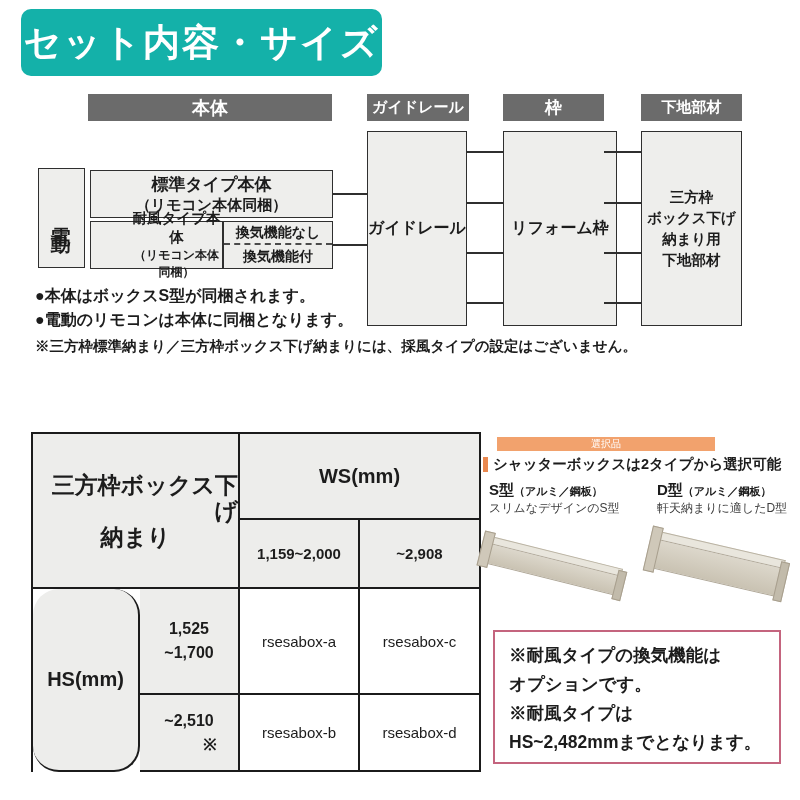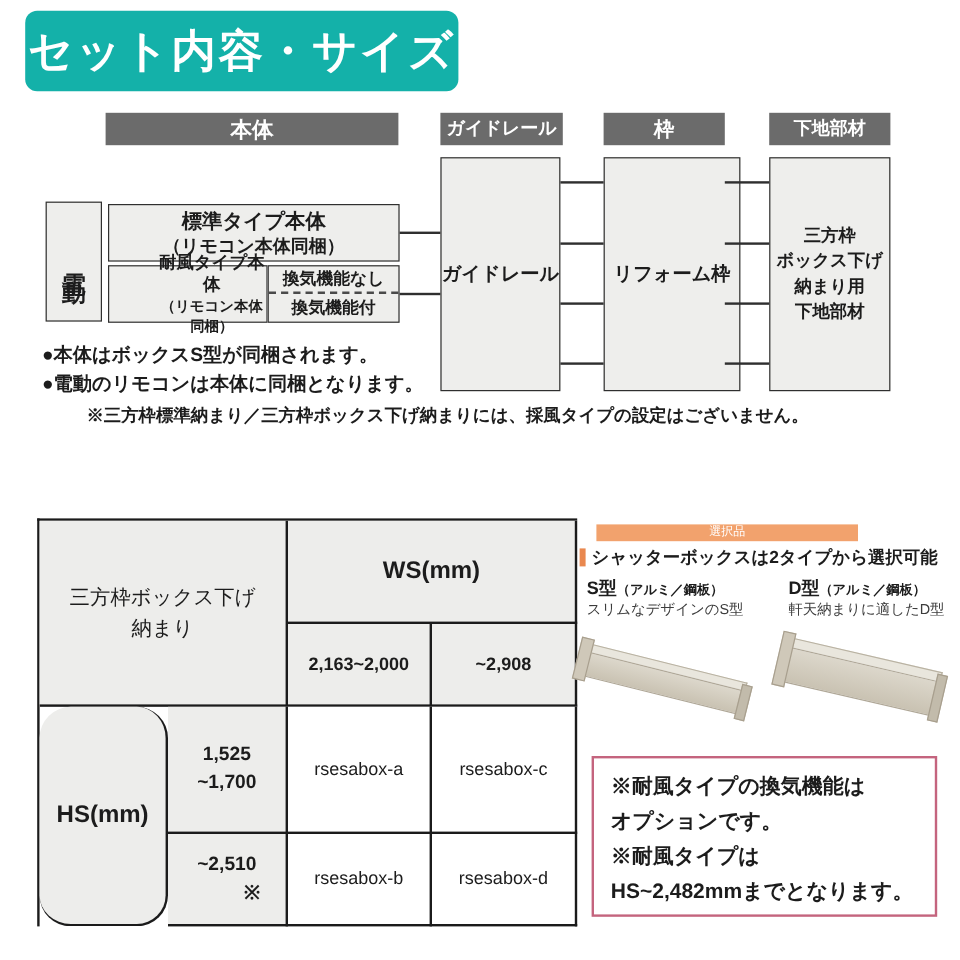--- a/index.html
+++ b/index.html
@@ -42,31 +42,31 @@
     font-size:14px; font-weight:600; }
   .vent-top { border-bottom:2px dashed #4a4a4a; }
 
   
   .conn { position:absolute; height:2px; background:#2f2f2f; }
 
   
   .note { position:absolute; left:35px; font-weight:600; white-space:nowrap; }
   .note1 { top:286px; font-size:16px; }
   .note2 { top:310px; font-size:16px; }
-  .note3 { top:337px; font-size:14.5px;margin-left:37px; }
+  .note3 { top:337px; font-size:14.5px; }
 
   
   .size-table { position:absolute; left:31px; top:432px; display:grid;
     grid-template-columns:107px 100px 120px 121px; grid-template-rows:86px 69px 106px 77px;
     border-top:2px solid #1b1b1b; border-left:2px solid #1b1b1b; }
   .cell { border-right:2px solid #1b1b1b; border-bottom:2px solid #1b1b1b;
     display:flex; flex-direction:column; align-items:center; justify-content:center;
     text-align:center; background:#fff; }
   .cell.gray { background:#ededeb; }
-  .corner { grid-column:1/3; grid-row:1/3; font-weight:normal; font-size:17px; line-height:26px; }
+  .corner { grid-column:1/3; grid-row:1/3; font-weight:bold; font-size:23px; line-height:26px;text-align:right; }
   .wsh { grid-column:3/5; grid-row:1; font-weight:bold; font-size:20px; }
   .wsr1 { grid-column:3; grid-row:2; font-size:15px; font-weight:600; }
   .wsr2 { grid-column:4; grid-row:2; font-size:15px; font-weight:600; }
   .hsh { grid-column:1; grid-row:3/5; font-weight:bold; font-size:20px;border-radius:26px; }
   .hsr1 { grid-column:2; grid-row:3; font-size:16px; font-weight:600; line-height:24px; }
   .hsr2 { grid-column:2; grid-row:4; font-size:16px; font-weight:600; line-height:24px; }
   .hsr2 .mark { padding-left:42px; }
   .code { font-size:15px; }
   .ca { grid-column:3; grid-row:3; } .cc { grid-column:4; grid-row:3; }
   .cb { grid-column:3; grid-row:4; } .cd { grid-column:4; grid-row:4; }
@@ -166,21 +166,21 @@
   <div class="note note1">●本体はボックスS型が同梱されます。</div>
   <div class="note note2">●電動のリモコンは本体に同梱となります。</div>
   <div class="note note3">※三方枠標準納まり／三方枠ボックス下げ納まりには、採風タイプの設定はございません。</div>
 
   <div class="size-table">
     <div class="cell gray corner">
       <span>三方枠ボックス下げ</span>
       <span>納まり</span>
     </div>
     <div class="cell gray wsh">WS(mm)</div>
-    <div class="cell gray wsr1">2,163~2,000</div>
+    <div class="cell gray wsr1">1,159~2,000</div>
     <div class="cell gray wsr2">~2,908</div>
     <div class="cell gray hsh">HS(mm)</div>
     <div class="cell gray hsr1">
       <span>1,525</span>
       <span>~1,700</span>
     </div>
     <div class="cell gray hsr2">
       <span>~2,510</span>
       <span class="mark">※</span>
     </div>

